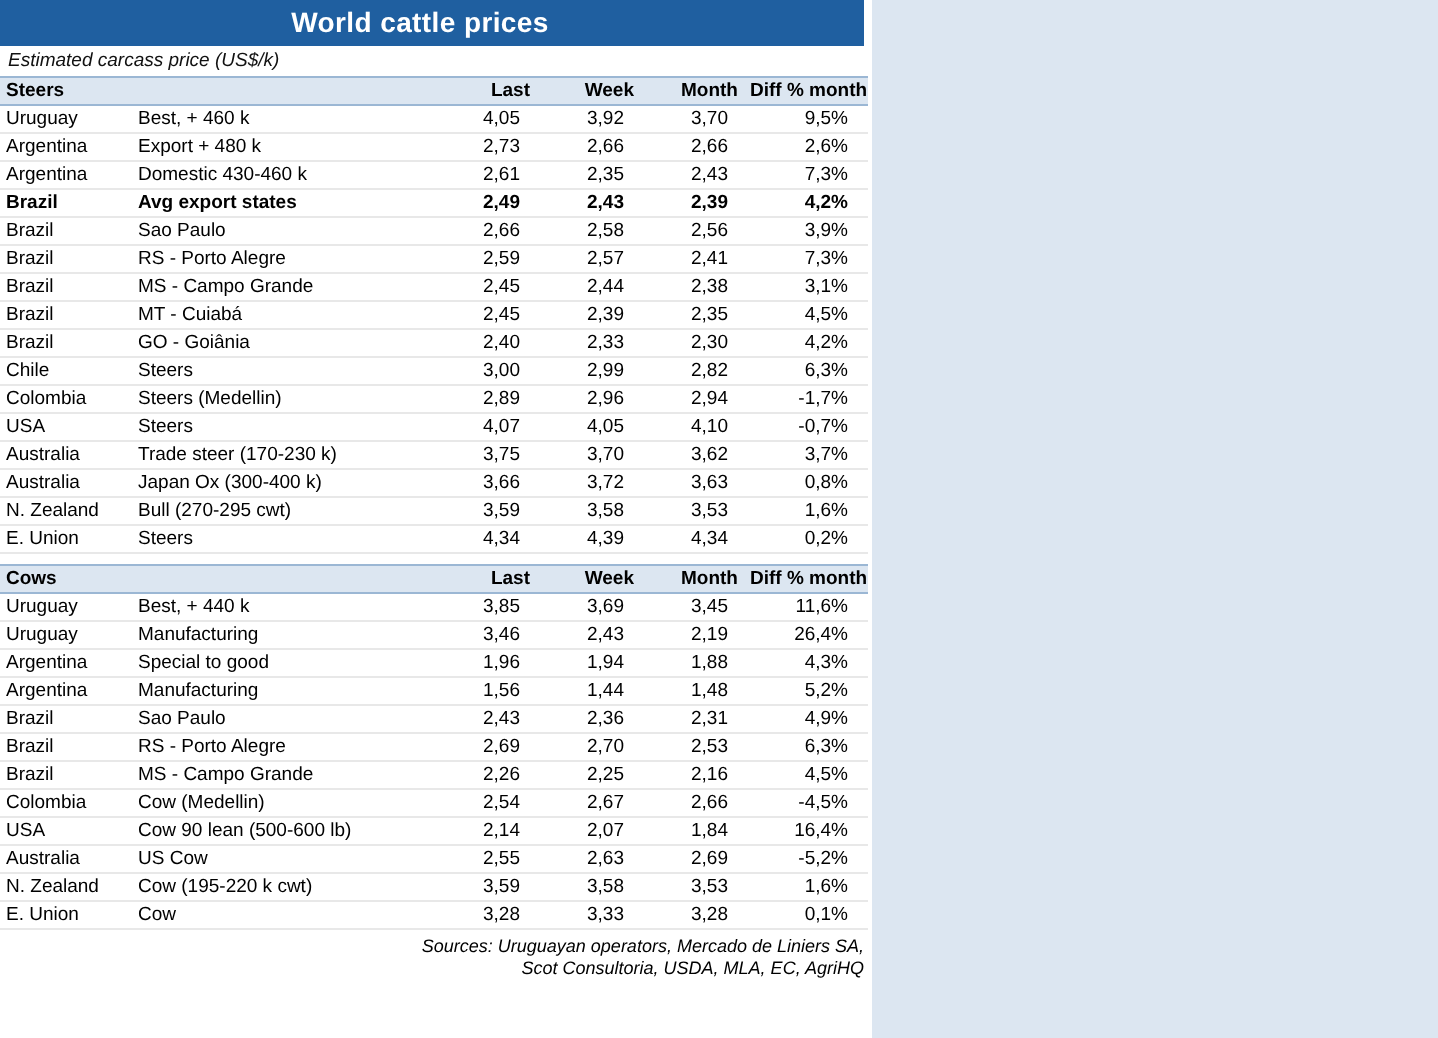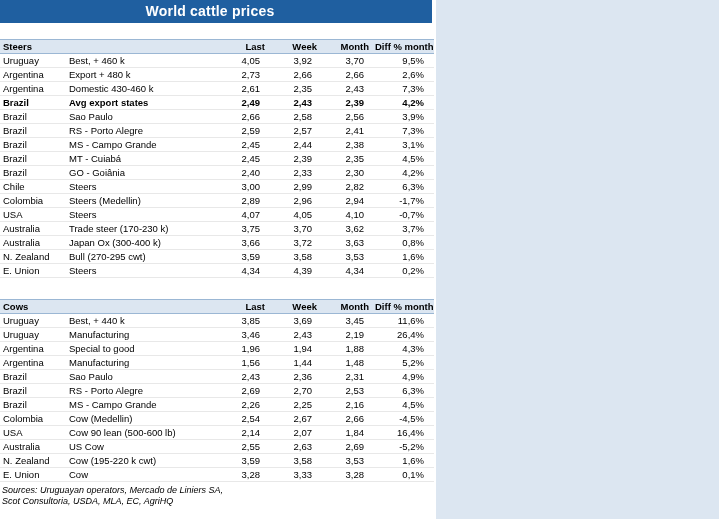--- a/index.html
+++ b/index.html
@@ -15,36 +15,36 @@
 
   
   .left{position:absolute;left:0;top:0;width:432px;height:519px;}
   .title-bar{
     background:#1f5fa0;color:#fff;font-weight:bold;font-size:14px;
     text-align:center;padding:3px 12px 4px 0;letter-spacing:.2px;
   }
   .subtitle{
     font-size:9.5px;font-style:italic;padding:2px 0 2px 4px;color:#111;
   }
-  table{border-collapse:collapse;width:100%;table-layout:fixed;margin-top:16px;}
+  table{border-collapse:collapse;width:100%;table-layout:fixed;}
   td,th{font-size:9.5px;padding:1px 3px;vertical-align:middle;white-space:nowrap;overflow:hidden;}
   .hdr td{background:#dce6f1;font-weight:bold;border-bottom:1px solid #9bb7d4;border-top:1px solid #9bb7d4;}
   .hdr td.c{text-align:right;}
   tr.row td{border-bottom:1px solid #e8e8e8;}
   tr.row.bold td{font-weight:bold;}
   td.num{text-align:right;padding-right:8px;}
   td.numc{text-align:right;padding-right:10px;}
   .col-country{width:66px;}
   .col-desc{width:150px;}
   .col-n{width:52px;}
   .col-n2{width:52px;}
   .col-n3{width:52px;}
   .col-n4{width:62px;}
   .sources{
-    font-size:9px;font-style:italic;line-height:11px;padding:3px 0 0 2px;
+    font-size:9px;font-style:italic;line-height:11px;padding:3px 0 0 2px;text-align:right;
   }
   .spacer td{height:3px;border:none;background:#fff;}
 
   
   .right{position:absolute;left:436px;top:0;width:283px;height:519px;}
   .chart-box{
     border:1px solid #bfbfbf;width:281px;height:196px;position:relative;background:#fff;
   }
   .chart-title{
     text-align:center;font-size:12px;color:#3a4a5a;padding-top:5px;font-weight:normal;
@@ -70,20 +70,21 @@
   .col-e{width:62px;}
   .sub-hdr td{font-size:8.5px;font-weight:bold;text-align:center;border-bottom:1px solid #9bb7d4;background:#dce6f1;}
 </style>
 </head>
 <body>
 
 <div class="page">
 
   <div class="left">
     <div class="title-bar">World cattle prices</div>
+    <div class="subtitle">Estimated carcass price (US$/k)</div>
 
     <table>
       <colgroup>
         <col class="col-country">
           <col class="col-desc">
           <col class="col-n">
           <col class="col-n2">
           <col class="col-n3">
           <col class="col-n4">
       </colgroup>

